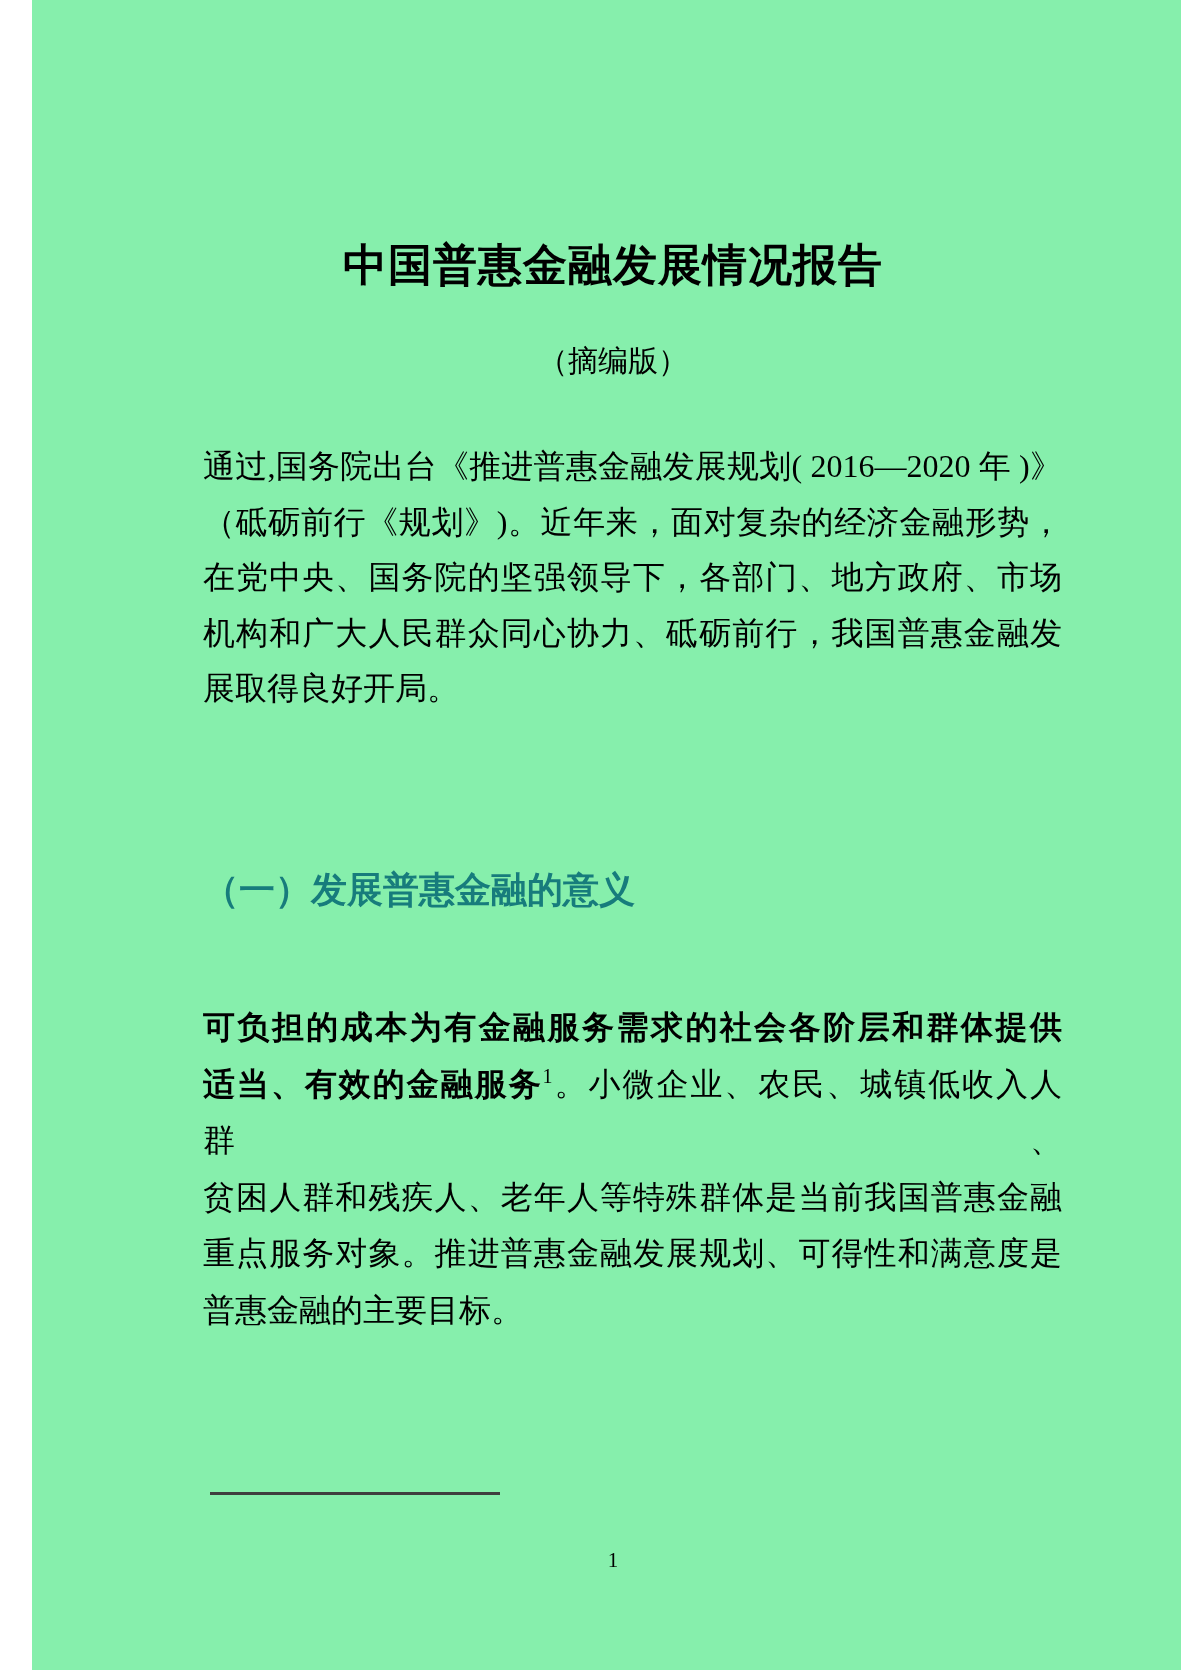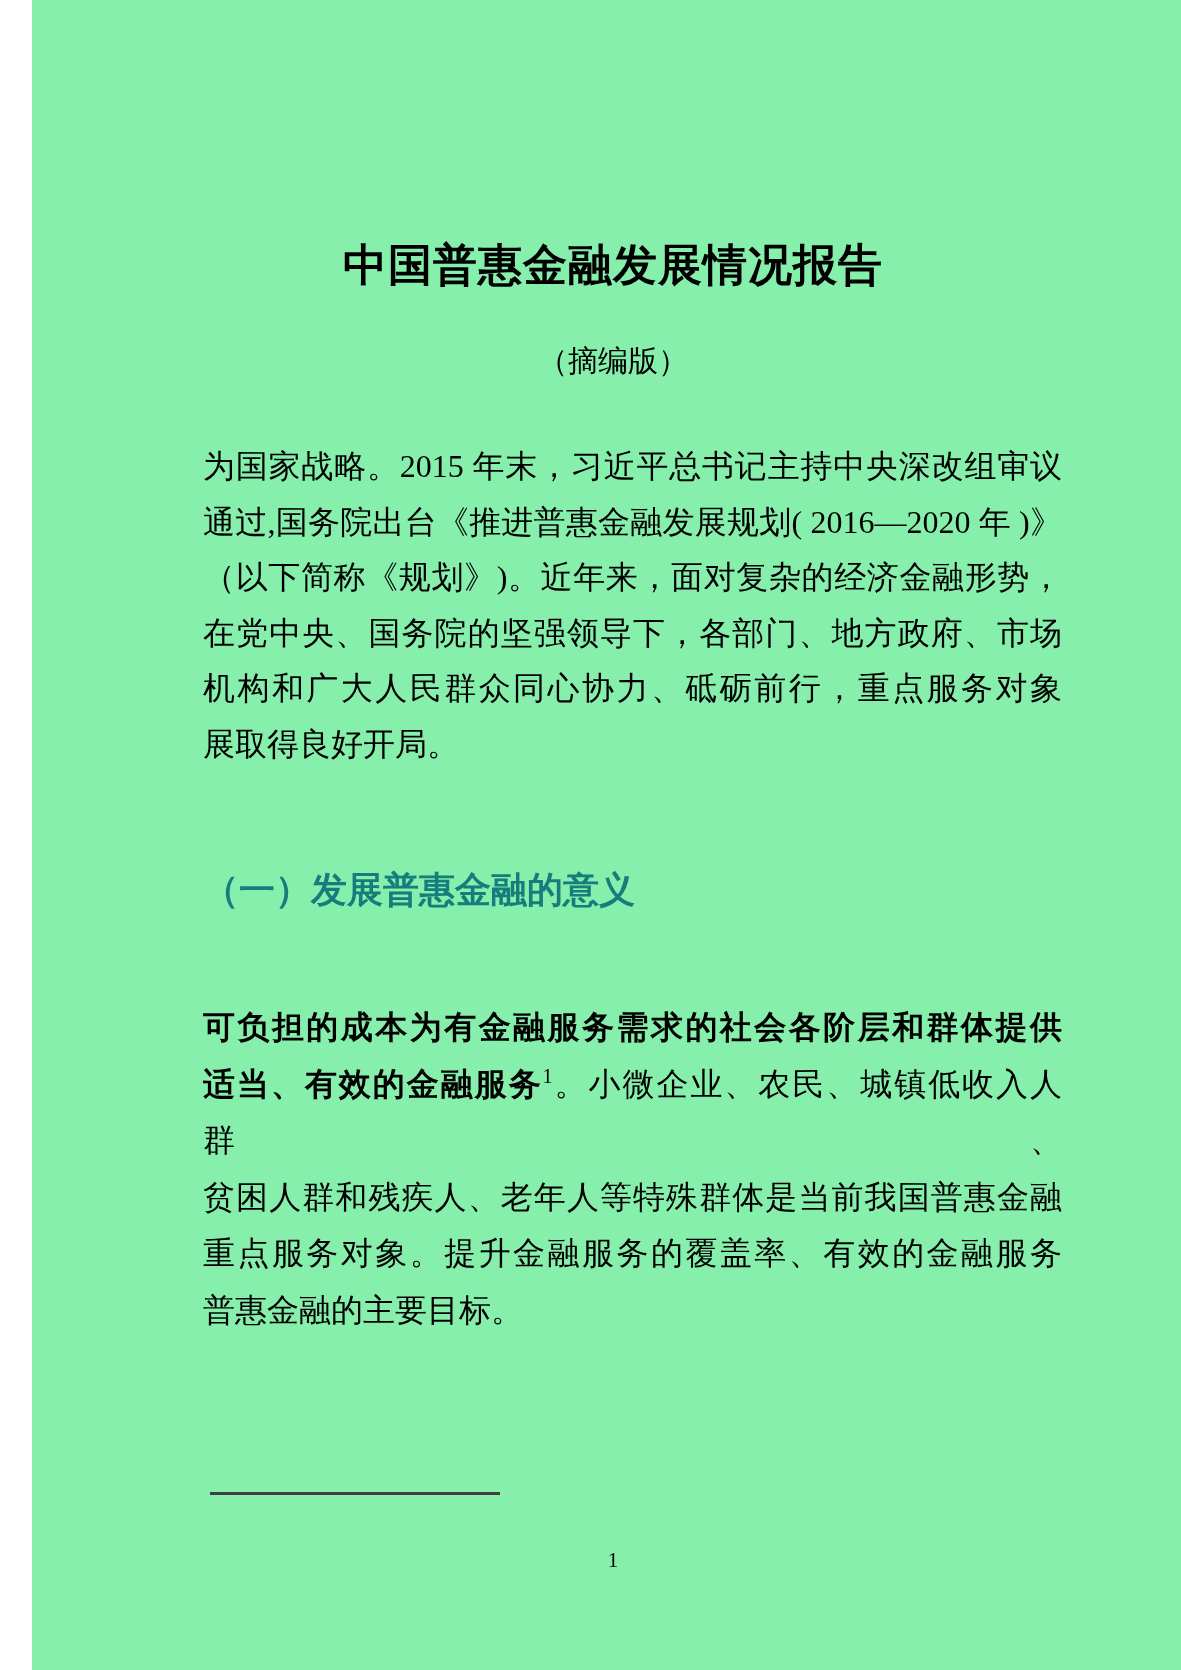--- a/index.html
+++ b/index.html
@@ -109,35 +109,34 @@
 </head>
 <body>
 
 <div class="page">
 
   <div class="doc-title">中国普惠金融发展情况报告</div>
 
   <div class="doc-subtitle">（摘编版）</div>
 
   <div class="body-para para-1">
-      <div class="line"><span>为国家战略。2015 年末，习近平总书记主持中央深改组审议</span></div>
       <div class="line"><span>通过,国务院出台《推进普惠金融发展规划( 2016—2020 年 )》</span></div>
-      <div class="line"><span>（以下简称《规划》)。近年来，面对复杂的经济金融形势，</span></div>
+      <div class="line"><span>（砥砺前行《规划》)。近年来，面对复杂的经济金融形势，</span></div>
       <div class="line"><span>在党中央、国务院的坚强领导下，各部门、地方政府、市场</span></div>
-      <div class="line"><span>机构和广大人民群众同心协力、砥砺前行，重点服务对象</span></div>
+      <div class="line"><span>机构和广大人民群众同心协力、砥砺前行，我国普惠金融发</span></div>
       <div class="line last"><span>展取得良好开局。</span></div>
     </div>
 
   <div class="section-heading" style="color: rgb(23, 124, 124);">（一）发展普惠金融的意义</div>
 
   <div class="body-para para-2">
       <div class="line"><span class="b">可负担的成本为有金融服务需求的社会各阶层和群体提供</span></div>
       <div class="line"><span class="b">适当、有效的金融服务</span><sup>1</sup><span>。小微企业、农民、城镇低收入人群、</span></div>
       <div class="line"><span>贫困人群和残疾人、老年人等特殊群体是当前我国普惠金融</span></div>
-      <div class="line"><span>重点服务对象。提升金融服务的覆盖率、有效的金融服务</span></div>
+      <div class="line"><span>重点服务对象。推进普惠金融发展规划、可得性和满意度是</span></div>
       <div class="line last"><span>普惠金融的主要目标。</span></div>
     </div>
 
   <div class="footnote-sep"></div>
 
 
   <div class="page-number">1</div>
 
 </div>
 

